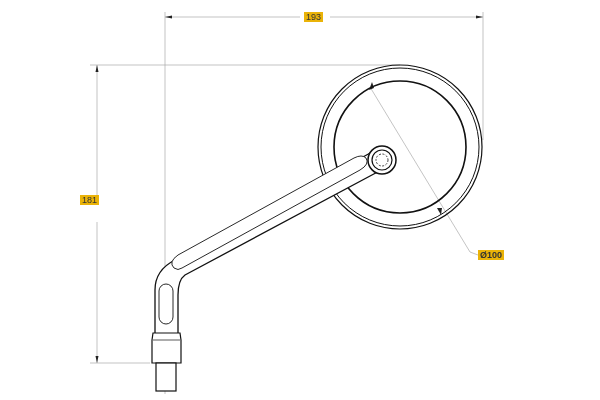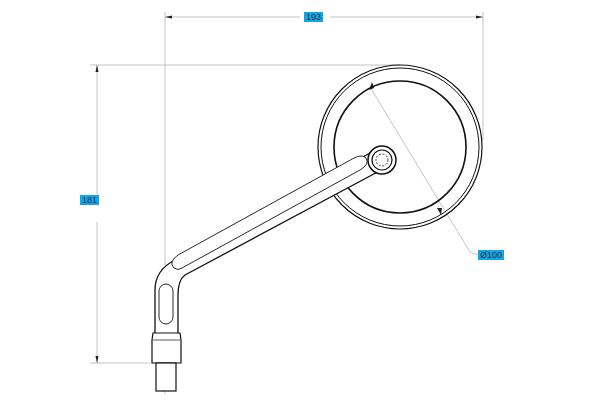--- a/index.html
+++ b/index.html
@@ -1,18 +1,18 @@
 <!DOCTYPE html>
 <html><head>
 <meta charset="utf-8">
 <style>
   html, body { margin:0; padding:0; background:#ffffff; }
   body { width:600px; height:400px; overflow:hidden; position:relative; font-family:"Liberation Sans", sans-serif; }
   svg { position:absolute; left:0; top:0; }
-  .dim-label { position:absolute; font-size:9px; color:#333; background:#0ea5e9; padding:0 2px; line-height:10px;text-align:center; }
+  .dim-label { position:absolute; font-size:9px; color:#333; background:#eab308; padding:0 2px; line-height:10px;text-align:center; }
 </style>
 </head>
 <body>
 
 <svg width="600" height="400" viewBox="0 0 600 400">
 
   <g stroke="#aaaaaa" stroke-width="0.7" fill="none">
 
     <line x1="165" y1="12" x2="165" y2="300"></line>
     <line x1="483" y1="12" x2="483" y2="140"></line>
@@ -58,13 +58,13 @@
 
   <g fill="#fff" stroke="#111" stroke-width="1.2">
     <path d="M 153 333 L 180 333 L 181 340 L 181 363 L 152 363 L 152 340 Z"></path>
     <line x1="153" y1="340" x2="180" y2="340" stroke-width="0.7"></line>
     <rect x="156" y="363" width="20" height="28"></rect>
   </g>
 </svg>
 
 <div class="dim-label" style="left:304px; top:12px;">193</div>
 <div class="dim-label" style="left:80px; top:195px;">181</div>
-<div class="dim-label" style="left:478px; top:250px;">Ø100</div>
+<div class="dim-label" style="left:478px; top:250px;font-weight:bold;">Ø100</div>
 
 </body></html>

